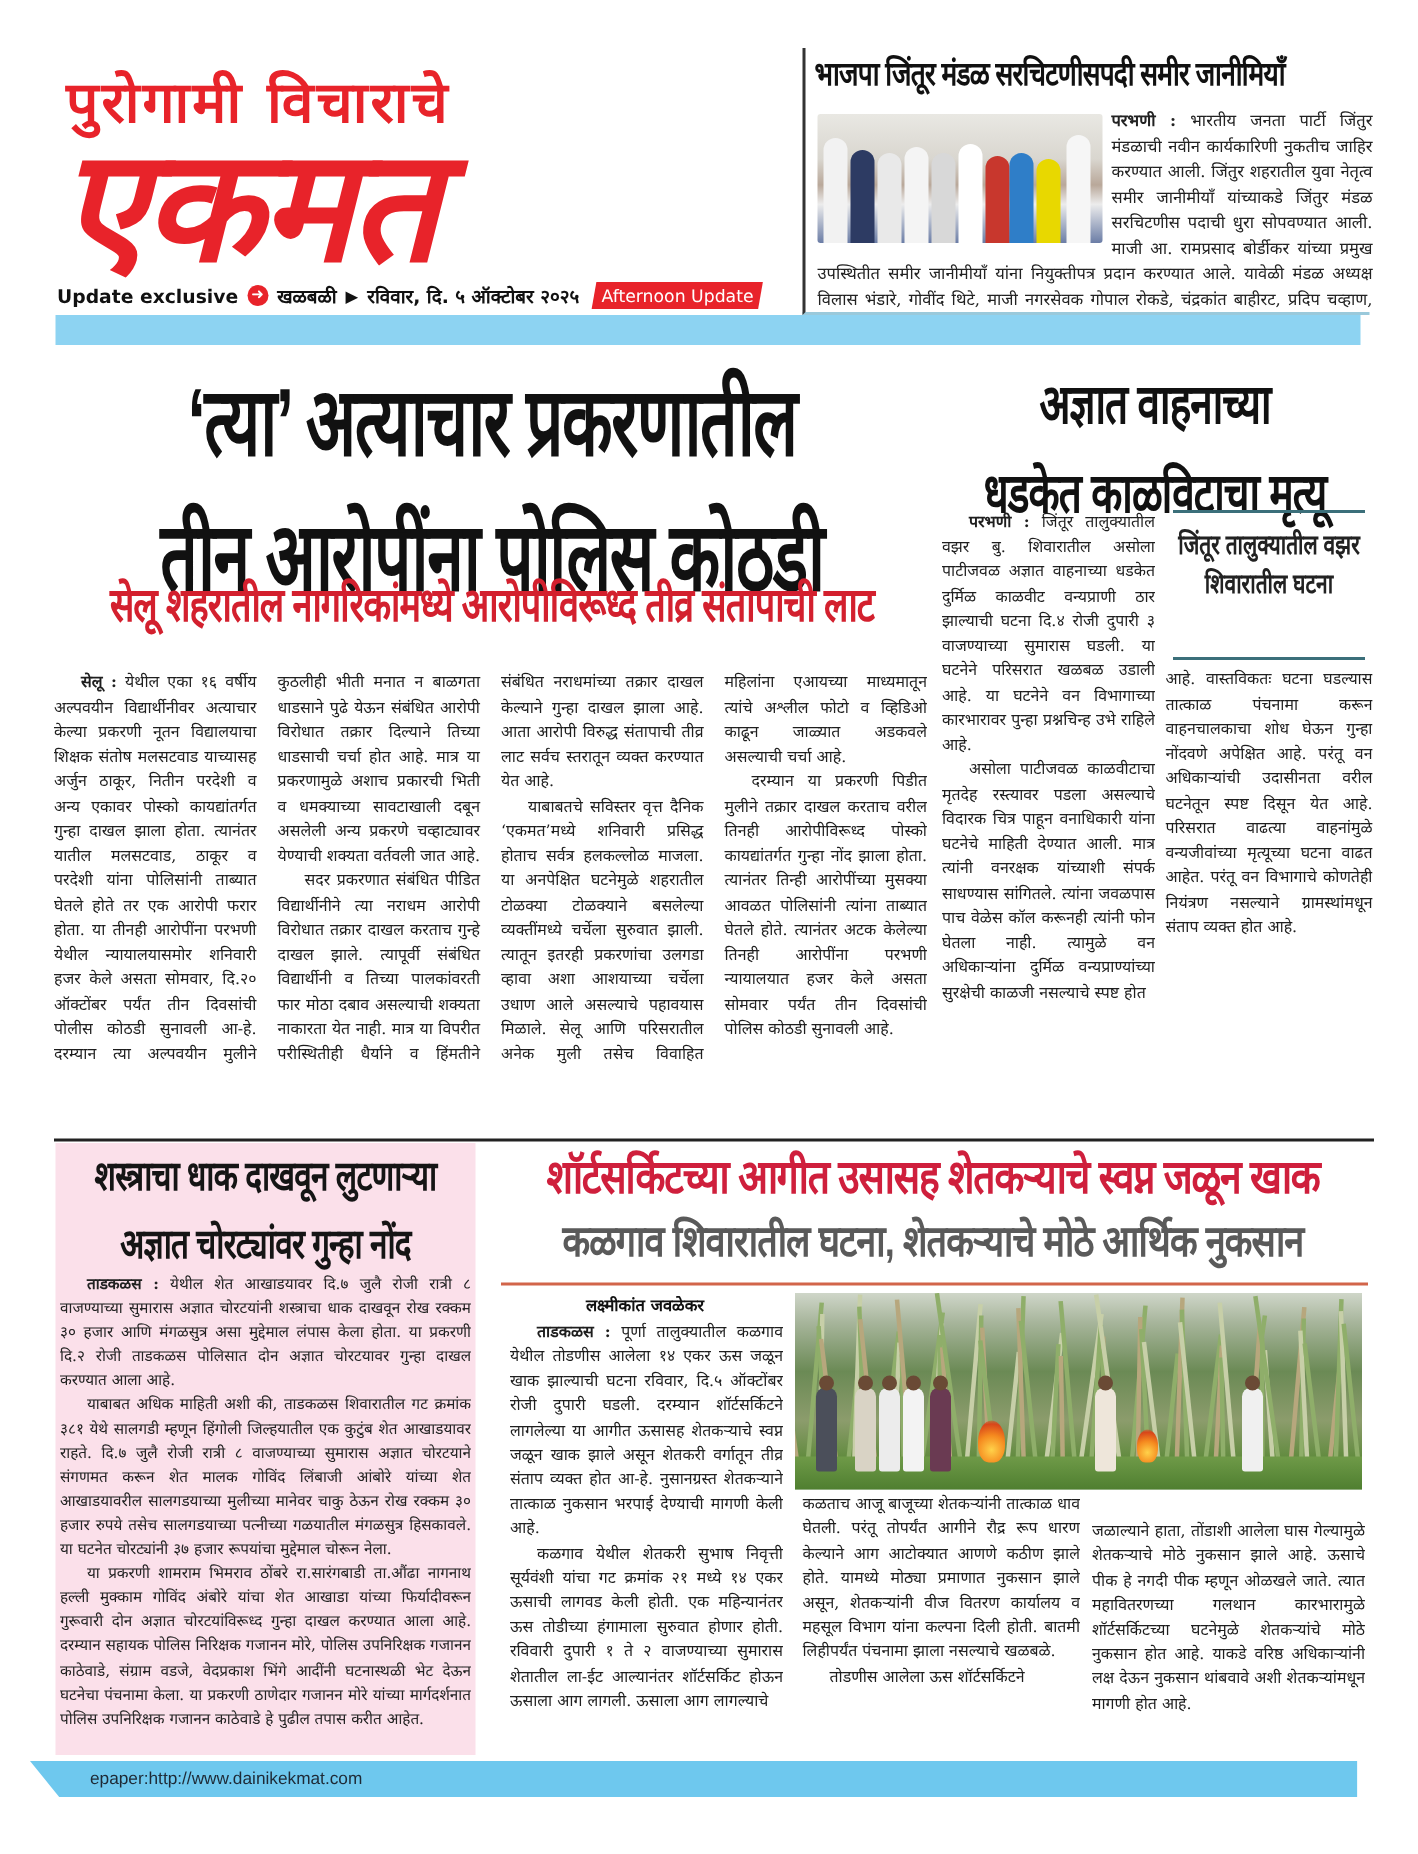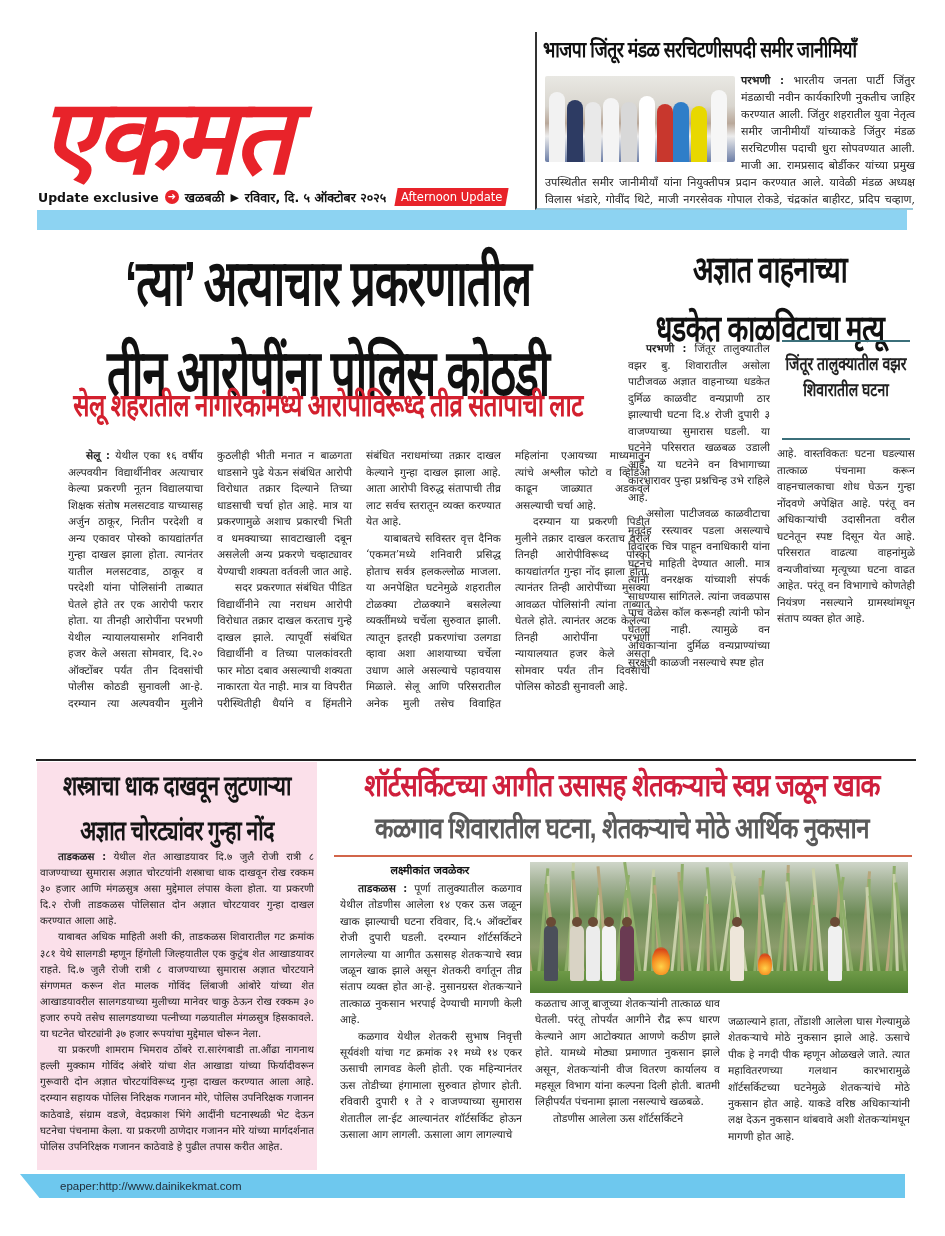--- a/index.html
+++ b/index.html
@@ -36,21 +36,21 @@
 
   
   #blue-bar { left: 37px; top: 210px; width: 870px; height: 20px; background: #8dd3f2; }
 
   
   #lead-h1 { left: 38px; top: 238px; width: 580px; text-align: center; font-family: "Liberation Sans", sans-serif; font-weight: bold;
              font-size: 44px; line-height: 62px; letter-spacing: -1px; transform: scaleY(1.45); transform-origin: top center; }
   #lead-sub { left: 38px; top: 383px; width: 580px; text-align: center; font-family: "Liberation Sans", sans-serif; font-weight: bold;
               font-size: 24px; line-height: 34px; color: #d3202e; letter-spacing: -0.6px; transform: scaleY(1.3); transform-origin: top center; white-space: nowrap; }
 
-  .cols { display: flex; gap: 14px; font-family: "DejaVu Serif", serif; font-size: 10.6px; line-height: 16.5px; color: #1e1e1e; text-align: justify; margin-left: 32px; }
+  .cols { display: flex; gap: 14px; font-family: "DejaVu Serif", serif; font-size: 10.6px; line-height: 16.5px; color: #1e1e1e; text-align: justify; }
   .cols .col { flex: 1; }
   .cols p { text-indent: 18px; }
   #lead-cols { left: 36px; top: 447px; width: 582px; height: 305px; overflow: hidden; }
 
   
   #right-h1 { left: 625px; top: 240px; width: 290px; text-align: center; font-family: "Liberation Sans", sans-serif; font-weight: bold;
               font-size: 27px; line-height: 44px; letter-spacing: -0.6px; transform: scaleY(1.35); transform-origin: top center; }
   #right-col1 { left: 628px; top: 340px; width: 142px; height: 412px; overflow: hidden; }
   #right-col2 { left: 777px; top: 445px; width: 138px; height: 307px; overflow: hidden; }
   #right-col1, #right-col2 { font-family: "DejaVu Serif", serif; font-size: 10.6px; line-height: 16.5px; color: #1e1e1e; text-align: justify; }
@@ -93,20 +93,21 @@
 
   
   #footer-bar { left: 20px; top: 1174px; width: 885px; height: 24px; background: #6ec8ee;
                 clip-path: polygon(0 0, 100% 0, 100% 100%, 2.2% 100%); }
   #footer-url { left: 60px; top: 1178px; font-family: "Liberation Sans", sans-serif; font-size: 11.5px; line-height: 16px; color: #1e2a36; }
 </style>
 </head>
 <body>
 
 <div id="masthead" class="abs">
+  <div id="tagline">पुरोगामी विचाराचे</div>
   <div id="brand">एकमत</div>
   <div id="dateline">
     <span>Update exclusive</span>
     <span class="arrow-circle">➜</span>
     <span>खळबळी</span>
     <span class="tri">▶</span>
     <span>रविवार, दि. ५ ऑक्टोबर २०२५</span>
     <span class="badge"><span>Afternoon Update</span></span>
   </div>
 </div>

